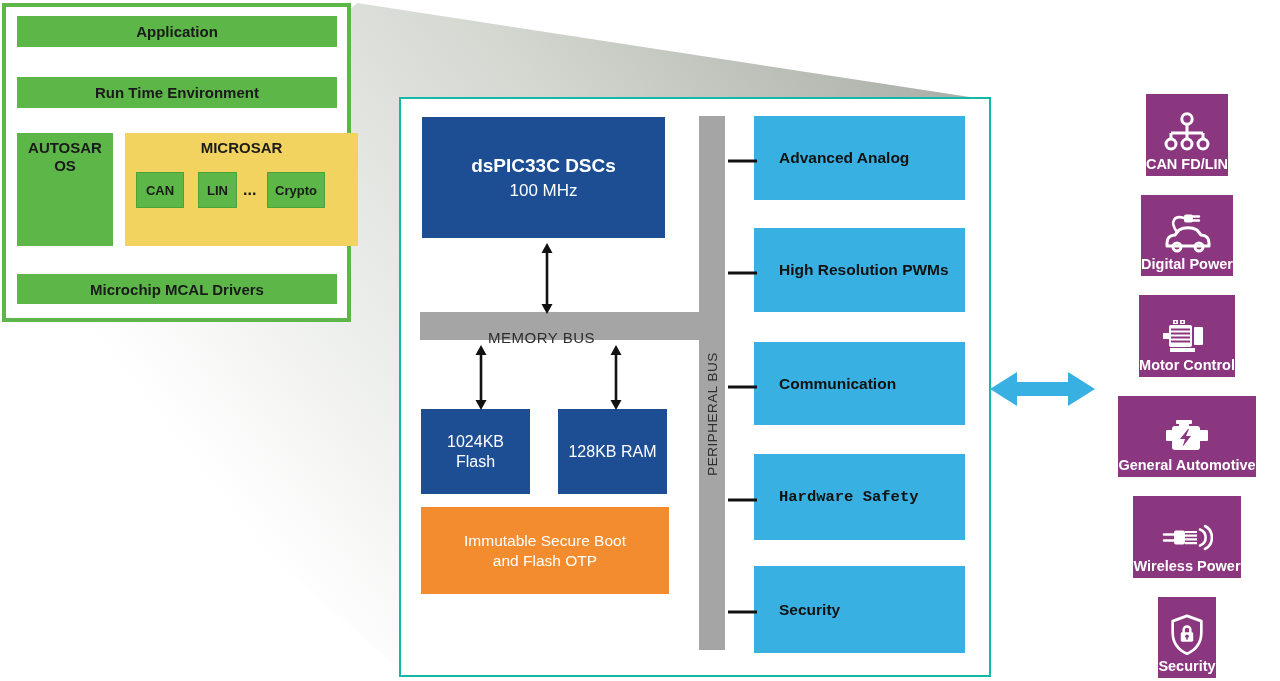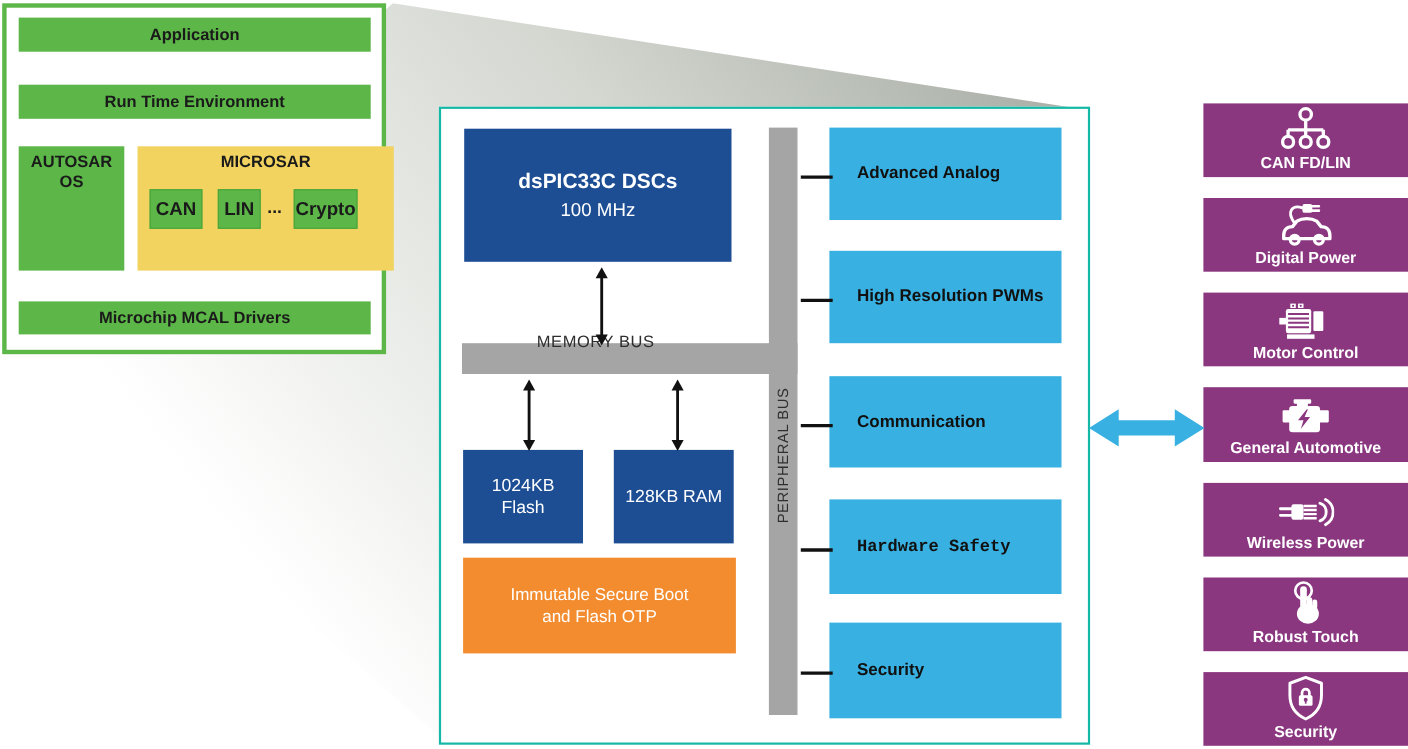--- a/index.html
+++ b/index.html
@@ -17,47 +17,47 @@
 
   
   .gbox{position:absolute; left:2px; top:3px; width:349px; height:319px;
     border:4px solid var(--green); background:#fff; z-index:2;}
   .gbar{position:absolute; background:var(--green); color:var(--ink);
     font-weight:bold; font-size:15px; display:flex; align-items:center; justify-content:center;}
   .gbar.block{align-items:flex-start; text-align:center; line-height:1.2; padding-top:6px;}
   .ybox{position:absolute; background:var(--yellow); color:var(--ink);}
   .ybox .title{text-align:center; font-weight:bold; font-size:15px; margin-top:6px;}
   .module{position:absolute; background:var(--green); border:1px solid #4AA338;
-    font-weight:bold; font-size:17px; color:var(--ink);
+    font-weight:bold; font-size:13px; color:var(--ink);
     display:flex; align-items:center; justify-content:center;}
   .dots{position:absolute; font-weight:bold; font-size:16px; color:var(--ink);}
 
   
   .soc{position:absolute; left:399px; top:97px; width:592px; height:580px;
     border:2px solid #14b8a6; background:#fff; z-index:2;}
   .blk{position:absolute; display:flex; flex-direction:column;
     align-items:center; justify-content:center; text-align:center;}
   .blk.navy{background:var(--dblue); color:#fff;}
   .blk.orange{background:var(--orange); color:#fff; font-size:15.5px; line-height:1.25;}
   .cpu-title{font-weight:bold; font-size:19px;}
   .cpu-sub{font-size:17px; margin-top:4px;}
   .mem{font-size:16px; line-height:1.2;}
   .busbar{position:absolute; background:var(--gray);}
   .buslabel{color:#2E2E2E; font-size:15px; letter-spacing:0.5px;}
-  .membus-text{position:absolute; left:19px; top:197px; width:243px; height:28px;
+  .membus-text{position:absolute; left:19px; top:224px; width:243px; height:28px;
     display:flex; align-items:center; justify-content:center;}
   .peribus-text{position:absolute; left:311px; top:315px; white-space:nowrap;
     transform:translate(-50%,-50%) rotate(-90deg); font-size:13.5px;}
   .periph{position:absolute; left:353px; width:211px; background:var(--lblue);
     color:#111; font-weight:bold; font-size:15.5px;
     display:flex; align-items:center; padding-left:25px;}
 
   
   .apps{position:absolute; left:1094px; top:94px; width:186px; height:584px;
-    display:flex; flex-direction:column; gap:19px; z-index:2;}
+    display:flex; flex-direction:column; gap:19px; z-index:2;align-items:center;}
   .app{flex:1; background:var(--purple); color:#fff; display:flex; flex-direction:column;
     align-items:center; justify-content:flex-end; padding-bottom:4px; gap:1px;}
   .app .lbl{font-weight:bold; font-size:14.5px;}
   .app svg{display:block;}
   .ic-s{stroke:#fff; fill:none;}
   .ic-f{fill:#fff; stroke:none;}
   .ic-p{fill:var(--purple); stroke:none;}
   .ic-pl{stroke:var(--purple); fill:none;}
 
   
@@ -179,33 +179,20 @@
           <rect class="ic-f" x="13" y="11.5" width="11" height="14" rx="2"></rect>
           <path class="ic-s" d="M24,13 H36 M24,16.7 H36 M24,20.4 H36 M24,24.1 H36" stroke-width="2.2"></path>
           <path class="ic-s" d="M39,10.5 a8.5,8.5 0 0 1 0,16" stroke-width="2.6" stroke-linecap="round"></path>
           <path class="ic-s" d="M44,7 a13,13 0 0 1 0,23" stroke-width="2.6" stroke-linecap="round"></path>
         </svg>
       </span>
       <span class="lbl">Wireless Power</span>
     </div>
     <div class="app">
       <span>
-        <svg width="44" height="44" viewBox="0 0 44 44">
-          <circle class="ic-s" cx="20" cy="10" r="7.5" stroke-width="2.4"></circle>
-          <circle class="ic-f" cx="20" cy="10" r="2.6"></circle>
-          <rect class="ic-f" x="17" y="6" width="6" height="21" rx="3"></rect>
-          <rect class="ic-f" x="23" y="16" width="5" height="10" rx="2.5"></rect>
-          <rect class="ic-f" x="28" y="18" width="4.5" height="9" rx="2.2"></rect>
-          <ellipse class="ic-f" cx="24" cy="31" rx="10" ry="9"></ellipse>
-        </svg>
-      </span>
-      <span class="lbl">Robust Touch</span>
-    </div>
-    <div class="app">
-      <span>
         <svg width="44" height="44" viewBox="0 0 44 46">
           <path class="ic-s" d="M22,3 L37,8.5 V20 C37,31.5 31,38.5 22,42.5 C13,38.5 7,31.5 7,20 V8.5 Z" stroke-width="2.8" stroke-linejoin="round"></path>
           <path class="ic-s" d="M18.5,21 v-3.5 a3.5,3.5 0 0 1 7,0 V21" stroke-width="2.6"></path>
           <rect class="ic-f" x="15.5" y="20" width="13" height="10" rx="1.5"></rect>
           <circle class="ic-p" cx="22" cy="24.3" r="1.9"></circle>
           <rect class="ic-p" x="21.2" y="24.3" width="1.6" height="3.6"></rect>
         </svg>
       </span>
       <span class="lbl">Security</span>
     </div>

